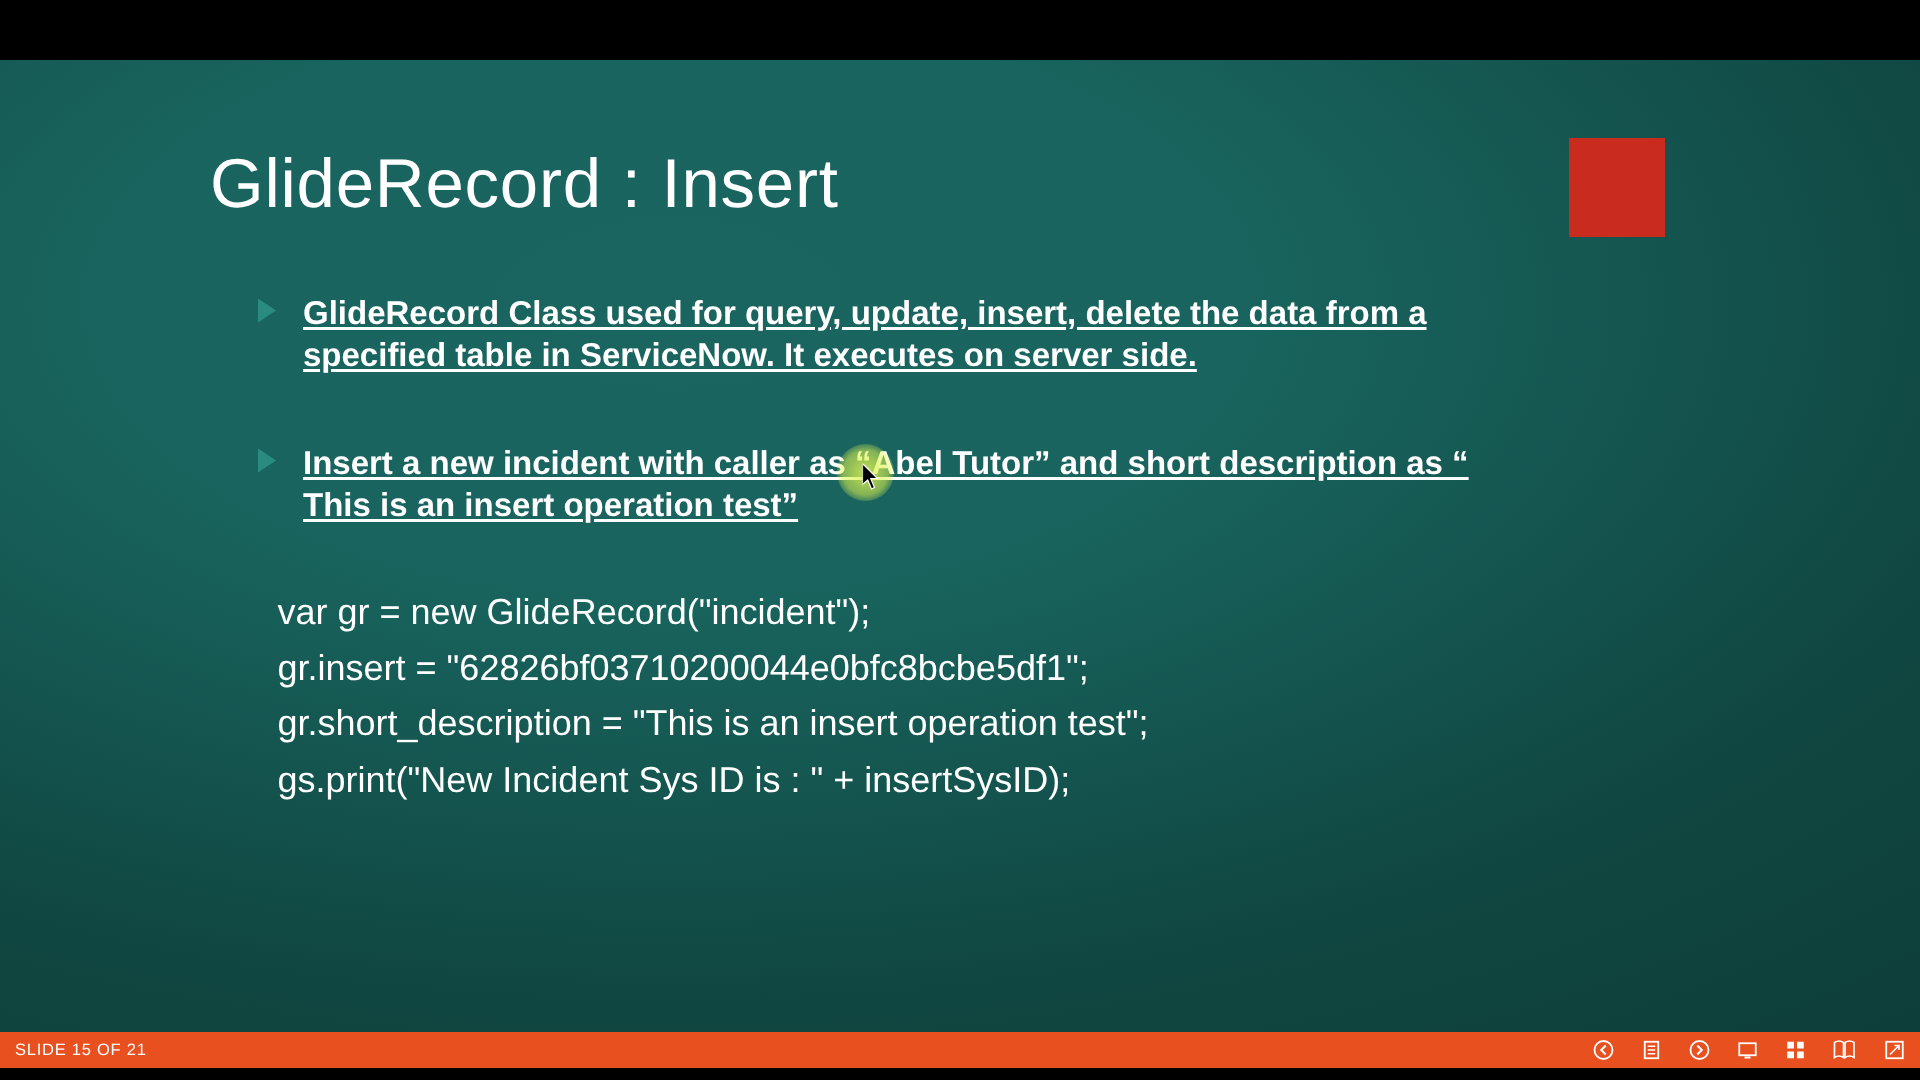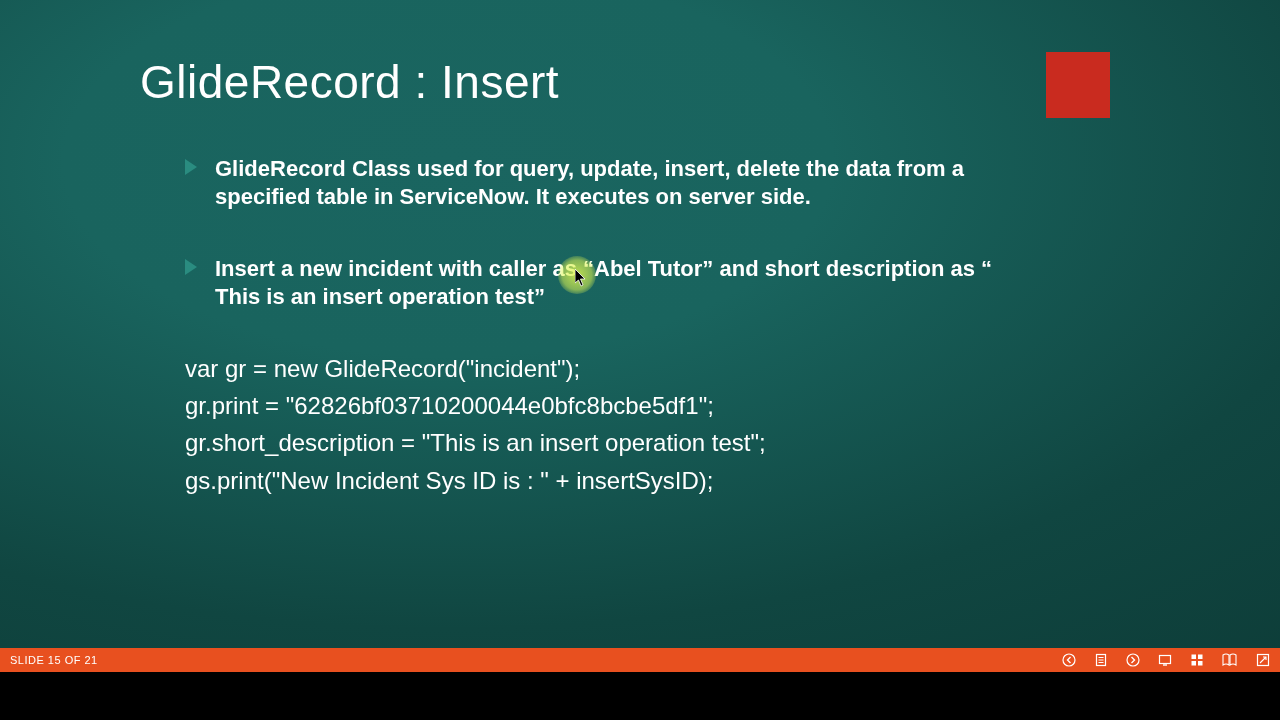--- a/index.html
+++ b/index.html
@@ -11,43 +11,45 @@
     font-family: "Century Gothic", "Segoe UI", Arial, sans-serif;
     background: #000;
   }
   .slide-area {
     position: relative;
     width: 1280px;
     height: 648px;
     background: radial-gradient(ellipse 120% 120% at 35% 25%, #1a6560 0%, #19645e 25%, #104641 60%, #0c3834 100%);
     color: #fff;
     box-sizing: border-box;
+    margin-top: 40px;
   }
   .title {
     position: absolute;
     left: 140px;
     top: 55px;
     font-size: 46px;
     font-weight: 300;
     color: #fff;
     letter-spacing: 0.5px;
   }
   .red-box {
     position: absolute;
     top: 52px;
     right: 170px;
     width: 64px;
     height: 66px;
     background: #c92b1f;
   }
   .bullets {
     position: absolute;
-    left: 185px;
+    left: 172px;
     top: 155px;
     width: 830px;
+    text-decoration: underline;
   }
   .bullet {
     position: relative;
     margin-bottom: 45px;
     padding-left: 30px;
     font-size: 22px;
     font-weight: 700;
     line-height: 1.25;
     color: #fff;
   }
@@ -122,21 +124,21 @@
       <span>GlideRecord Class used for query, update, insert, delete the data from a specified table in ServiceNow. It executes on server side.</span>
     </div>
     <div class="bullet">
       <span class="tri"></span>
       <span>Insert a new incident with caller as “Abel Tutor” and short description as “ This is an insert operation test”</span>
     </div>
   </div>
 
   <div class="code">
     <div>var gr = new GlideRecord("incident");</div>
-    <div>gr.print = "62826bf03710200044e0bfc8bcbe5df1";</div>
+    <div>gr.insert = "62826bf03710200044e0bfc8bcbe5df1";</div>
     <div>gr.short_description = "This is an insert operation test";</div>
     <div>gs.print("New Incident Sys ID is : " + insertSysID);</div>
   </div>
 
   <div class="cursor-highlight"></div>
   <svg class="cursor-arrow" width="14" height="18">
     <path d="M0 0 L0 14 L3.5 11 L6 17 L8 16 L5.5 10 L10 10 Z" fill="#000" stroke="#fff" stroke-width="0.8"></path>
   </svg>
 </div>
 

